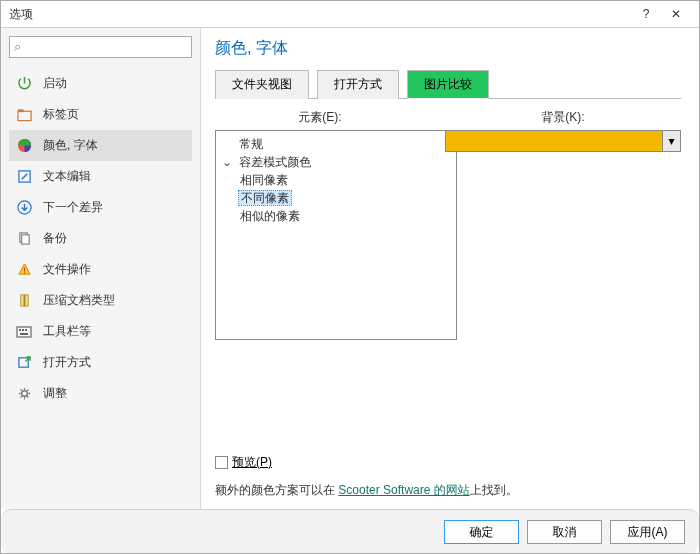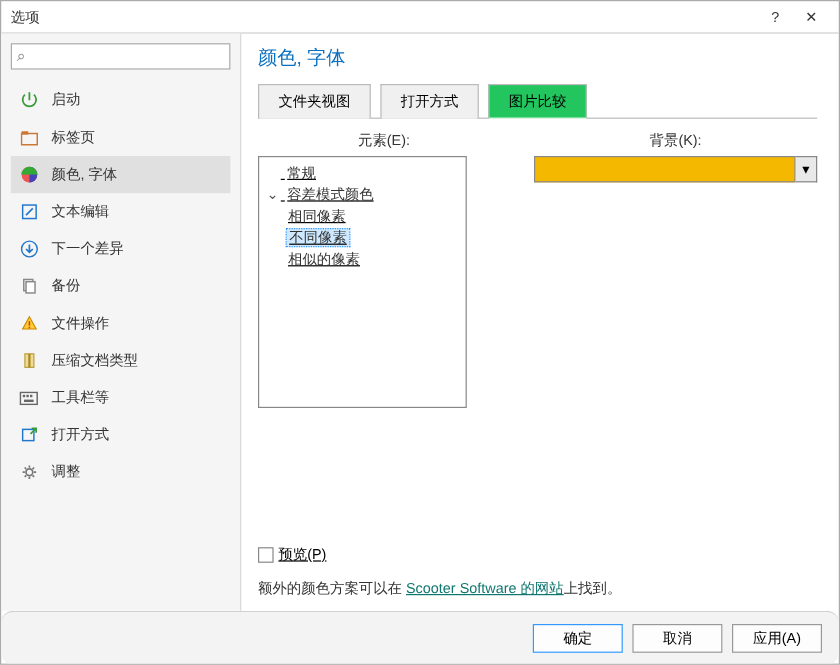--- a/index.html
+++ b/index.html
@@ -17,21 +17,21 @@
 .nav-item .nicon { width: 18px; height: 16px; margin-right: 10px; display: flex; align-items: center; justify-content: center; }
 .content { flex: 1; display: flex; flex-direction: column; padding: 10px 18px 6px 14px; position: relative; }
 .page-title { color: #0a6fbf; font-size: 16px; margin-bottom: 10px; }
 .tabs { display: flex; border-bottom: 1px solid #bbb; }
 .tab { padding: 5px 16px; border: 1px solid #bbb; border-bottom: none; background: #f0f0f0; margin-right: 8px; position: relative; top: 1px; cursor: default; }
 .tab.active { background: #22c55e; border-bottom: 1px solid #fff; }
 .tab-body { padding: 10px 0 0 0; display: flex; gap: 20px; }
 .left-col { width: 210px; }
 .right-col { flex: 1; }
 .lbl { display: block; margin-bottom: 4px; color: #333; text-align: center; }
-.tree-box { border: 1px solid #888; width: 174px; height: 210px; padding: 4px 6px; background: #fff; overflow: auto; text-decoration: underline; }
+.tree-box { border: 1px solid #888; width: 242px; height: 210px; padding: 4px 6px; background: #fff; overflow: auto; }
 .tree-item { line-height: 18px; white-space: nowrap; cursor: default; color: #333; }
 .tree-children { padding-left: 16px; }
 .tree-toggle { display: inline-block; width: 12px; color: #555; }
 .tree-item.selected > .tree-label { background: #cde8ff; border: 1px dotted #3399ff; padding: 0 2px; }
 .tree-label { padding: 0 2px; }
 .color-row { display: flex; align-items: center; }
 .color-swatch { flex: 1; height: 22px; background: #f5b800; border: 1px solid #888; }
 .color-drop { width: 18px; height: 22px; border: 1px solid #888; border-left: none; display: flex; align-items: center; justify-content: center; background: #e9e9e9; font-size: 9px; cursor: default; }
 .preview-row { position: absolute; bottom: 38px; left: 14px; display: flex; align-items: center; gap: 4px; text-decoration: underline; }
 .preview-row .cbx { width: 13px; height: 13px; border: 1px solid #888; background: #fff; }

